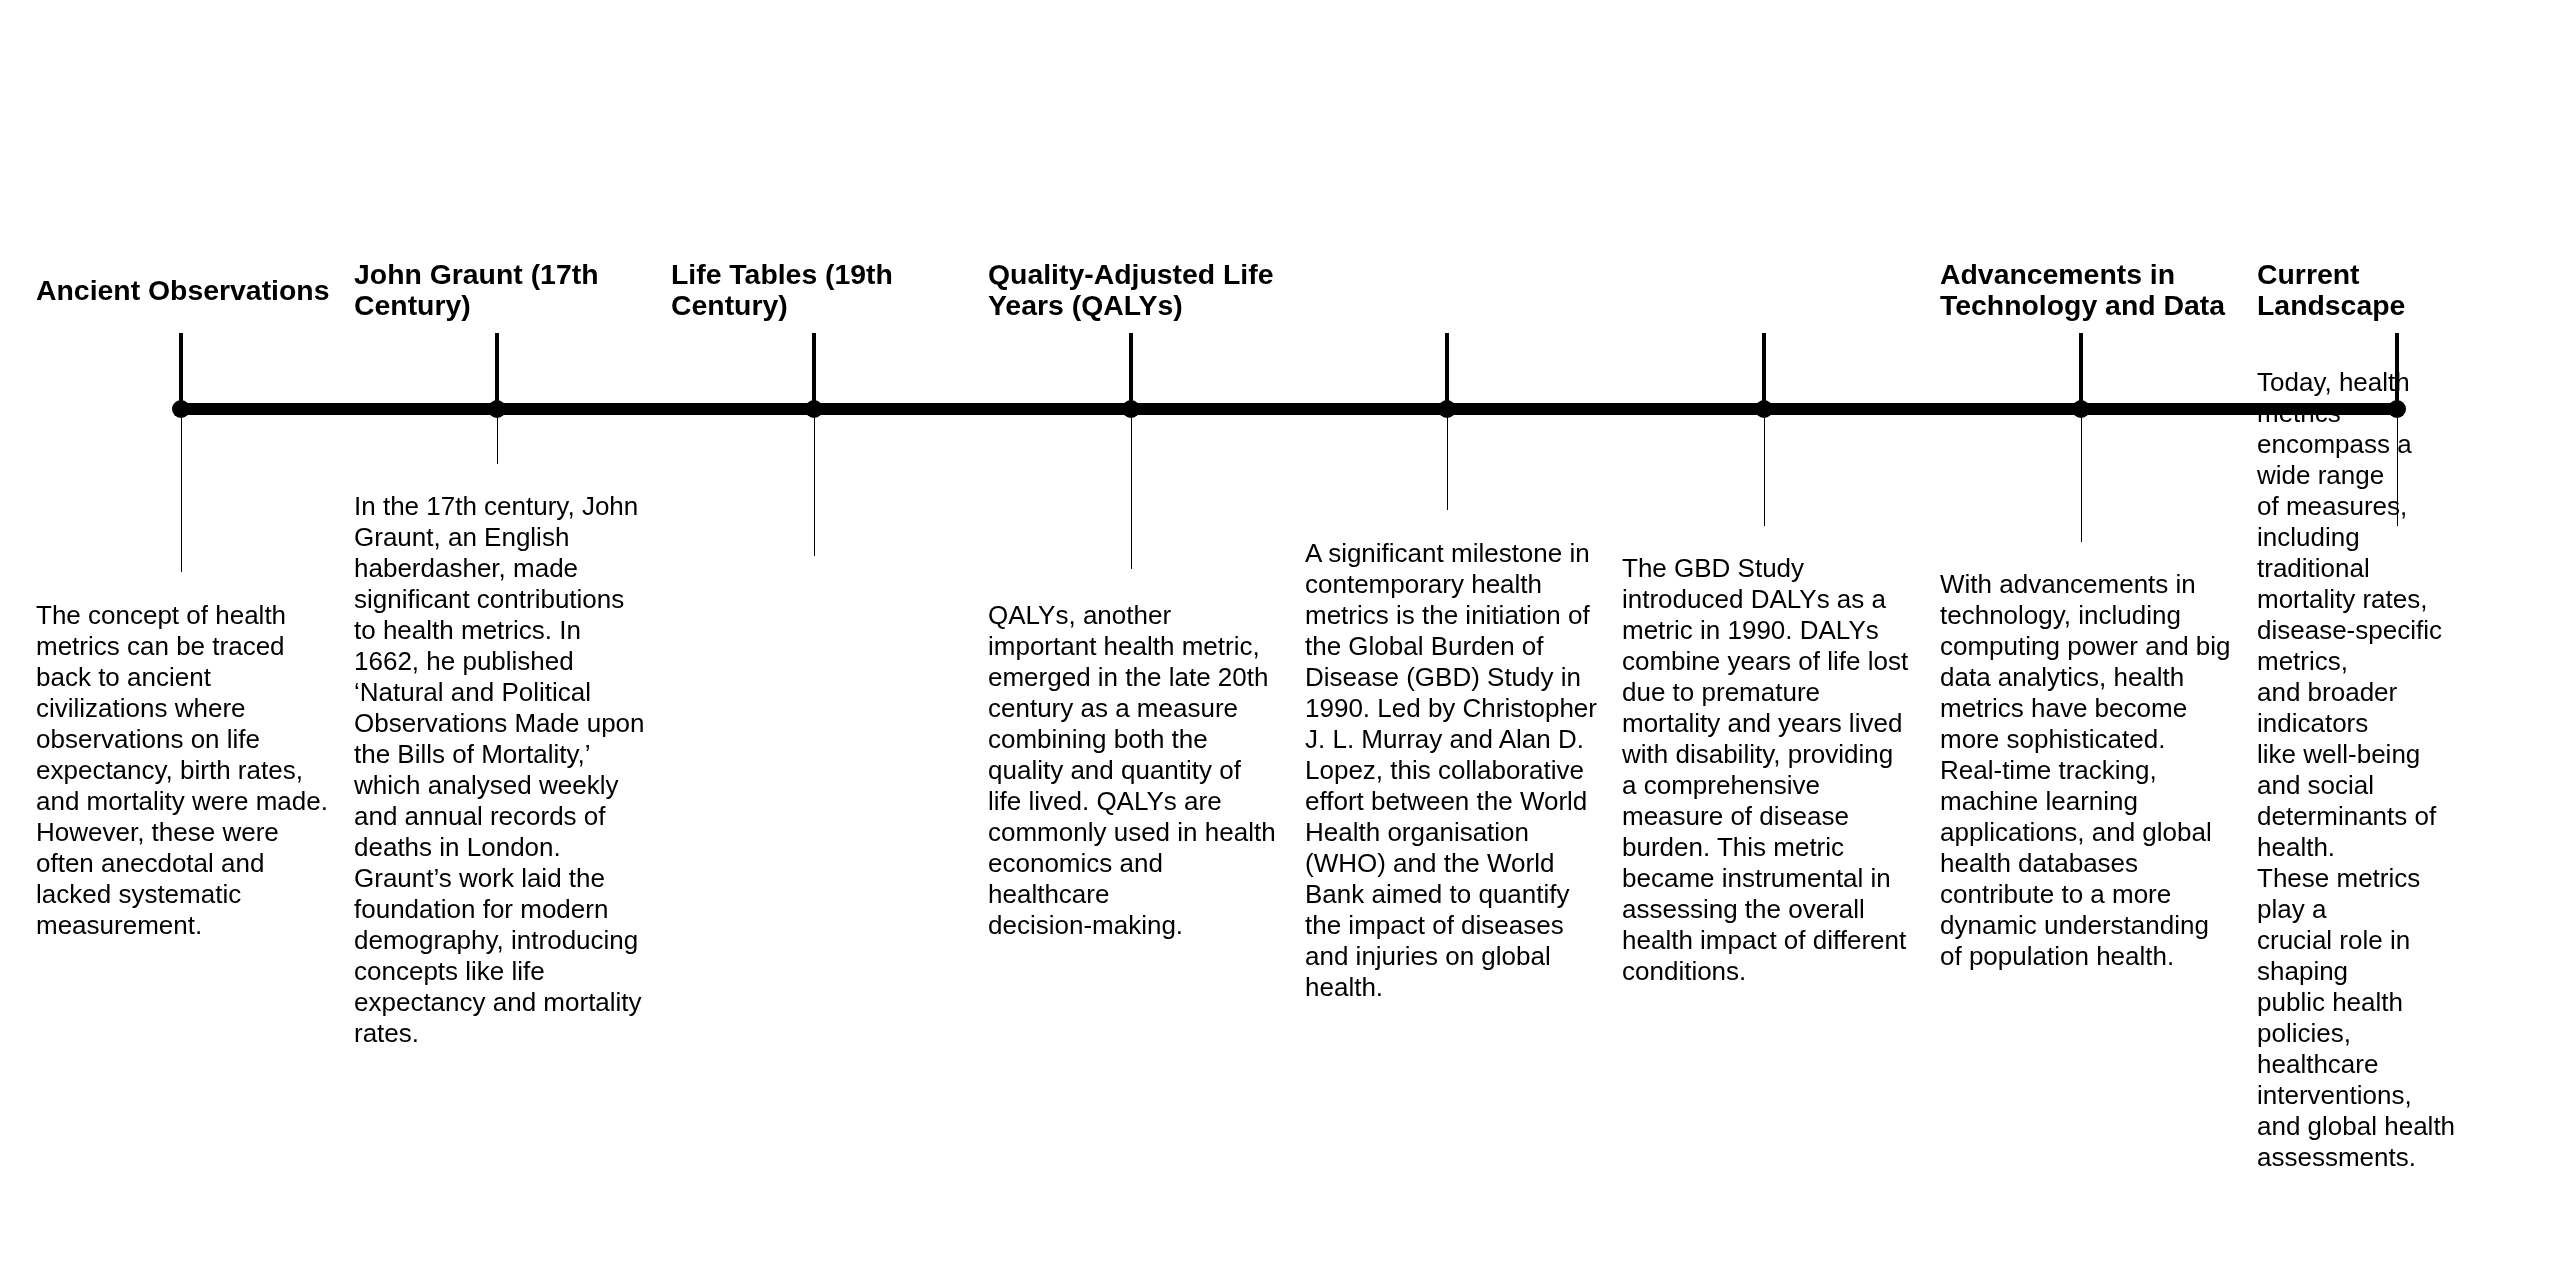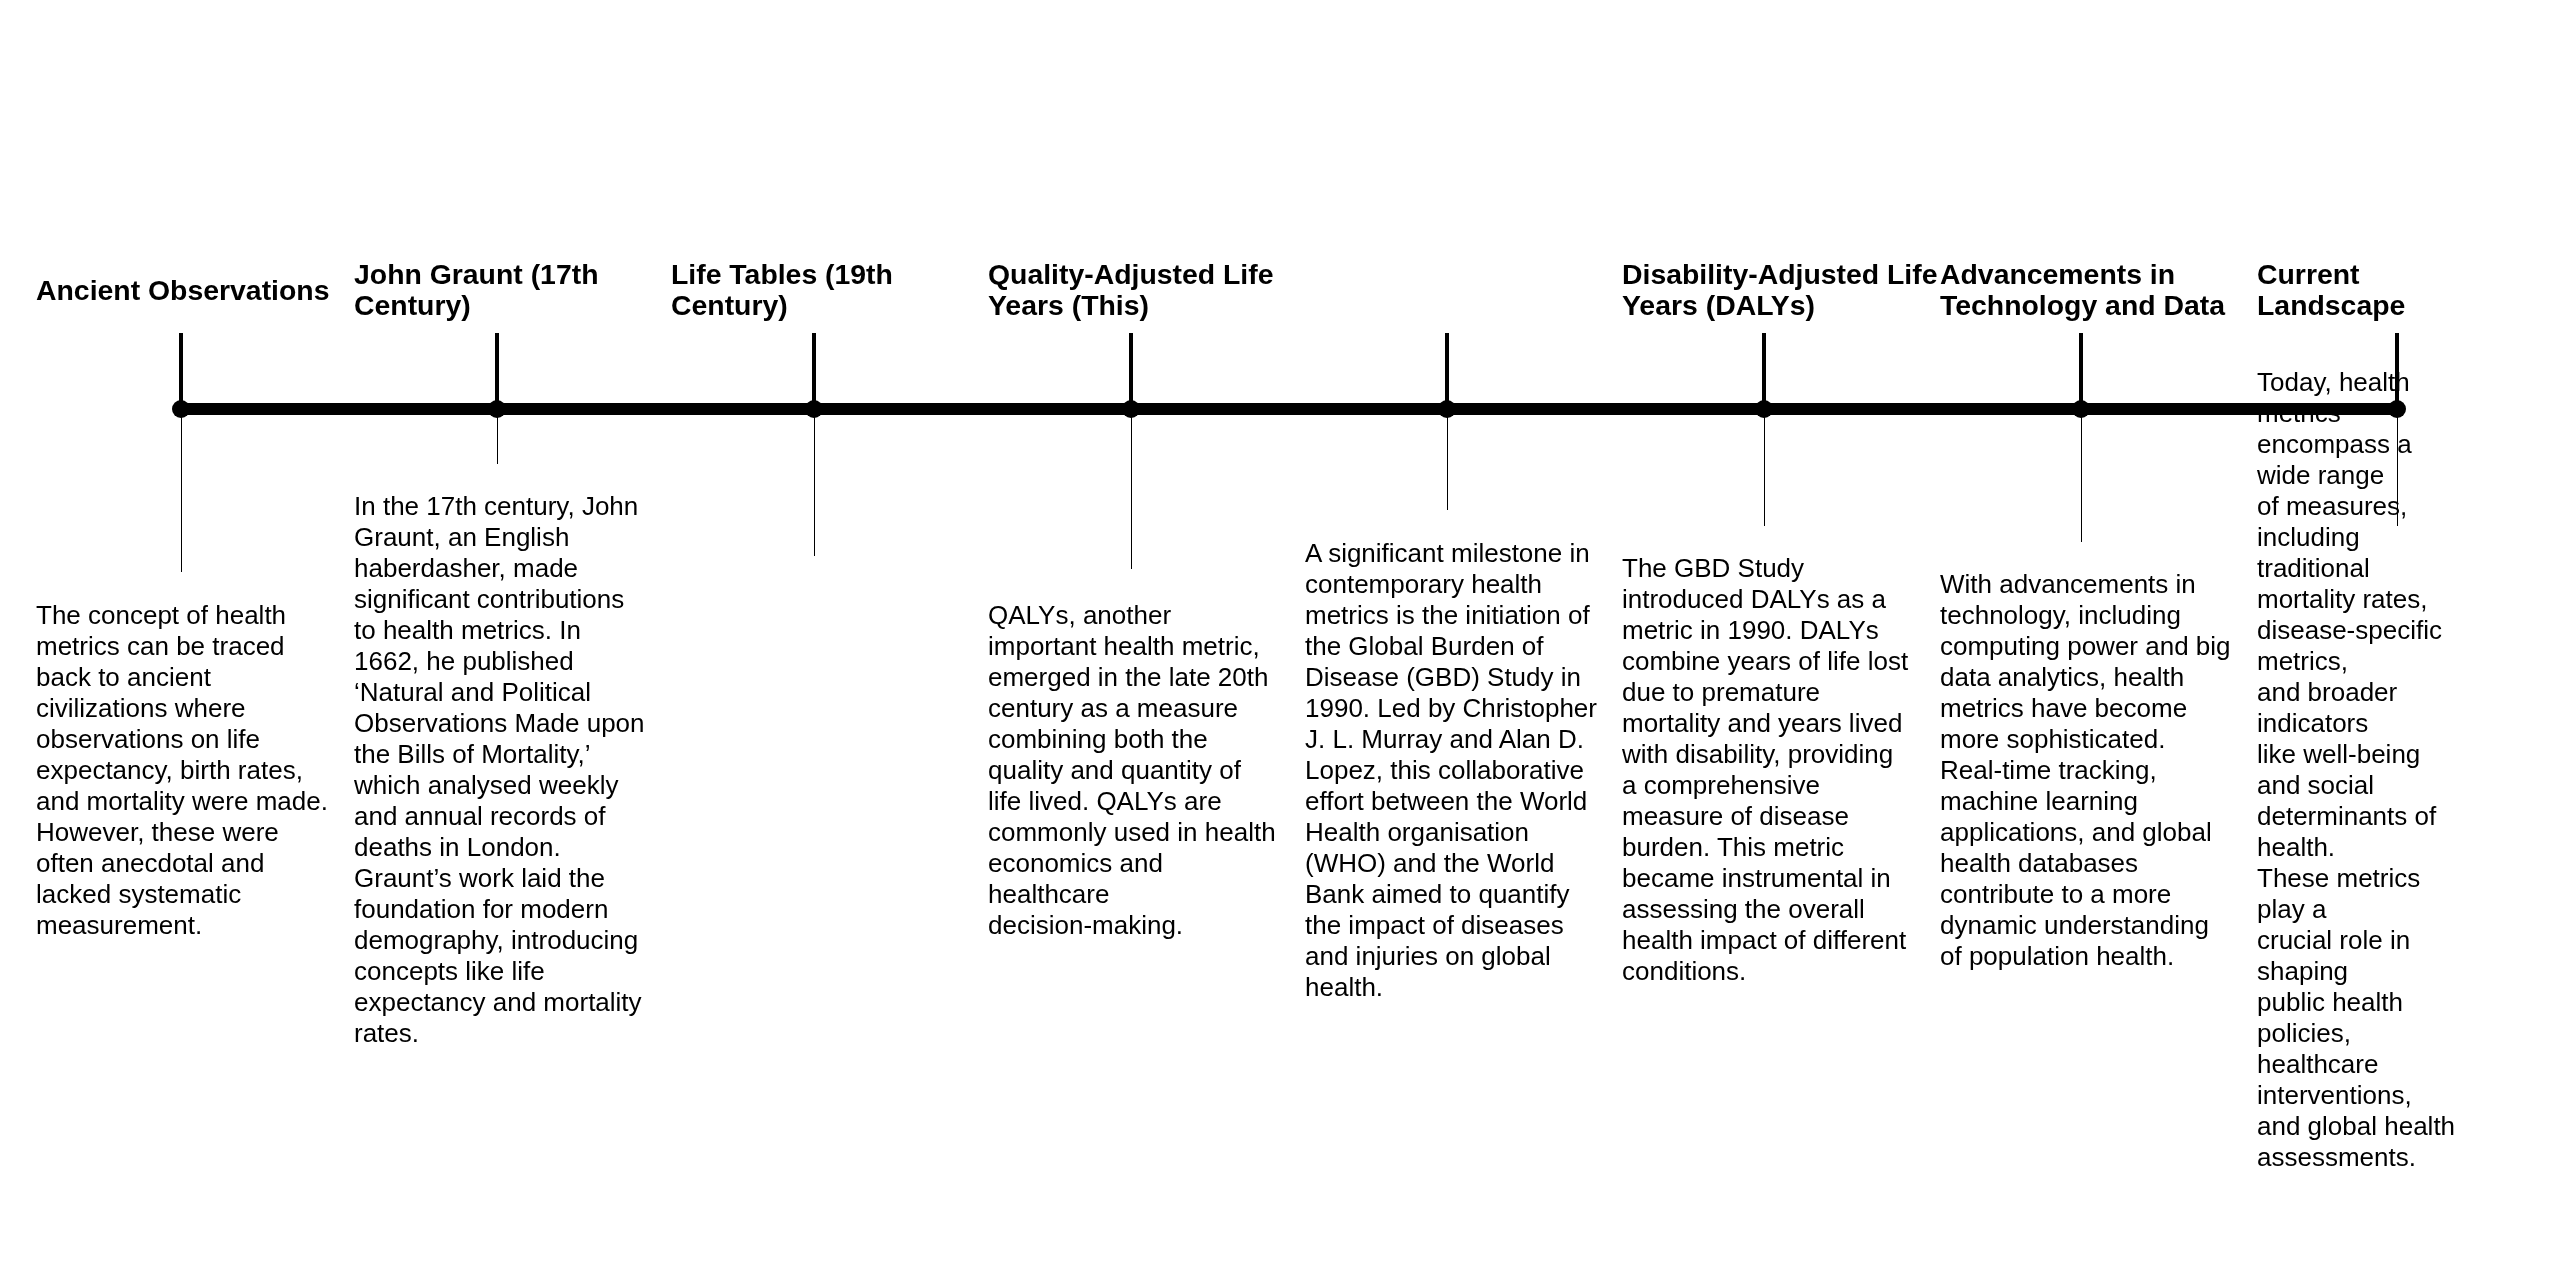--- a/index.html
+++ b/index.html
@@ -121,21 +121,21 @@
   <div class="event" style="--x:814px; --col:671px; --stem-h:147px;">
     <div class="title">Life Tables (19th
 Century)</div>
     <div class="stem-up"></div>
     <div class="dot"></div>
     <div class="stem-down"></div>
   </div>
 
   <div class="event" style="--x:1131px; --col:988px; --stem-h:160px;">
     <div class="title">Quality-Adjusted Life
-Years (This)</div>
+Years (QALYs)</div>
     <div class="stem-up"></div>
     <div class="dot"></div>
     <div class="stem-down"></div>
     <div class="desc">QALYs, another
 important health metric,
 emerged in the late 20th
 century as a measure
 combining both the
 quality and quantity of
 life lived. QALYs are
@@ -160,22 +160,20 @@
 effort between the World
 Health organisation
 (WHO) and the World
 Bank aimed to quantify
 the impact of diseases
 and injuries on global
 health.</div>
   </div>
 
   <div class="event" style="--x:1764px; --col:1622px; --stem-h:117px;">
-    <div class="title">Disability-Adjusted Life
-Years (DALYs)</div>
     <div class="stem-up"></div>
     <div class="dot"></div>
     <div class="stem-down"></div>
     <div class="desc">The GBD Study
 introduced DALYs as a
 metric in 1990. DALYs
 combine years of life lost
 due to premature
 mortality and years lived
 with disability, providing

